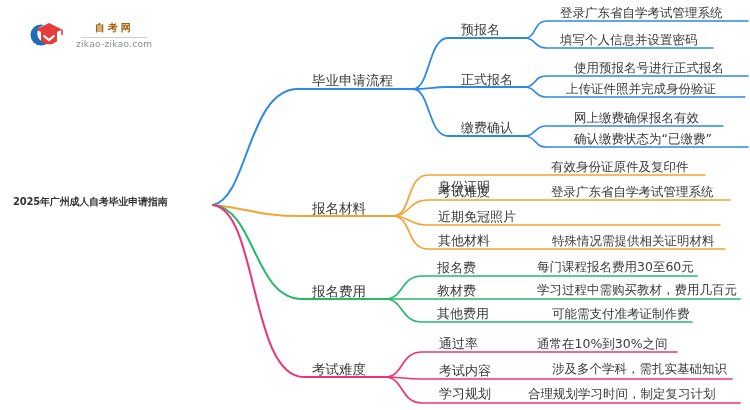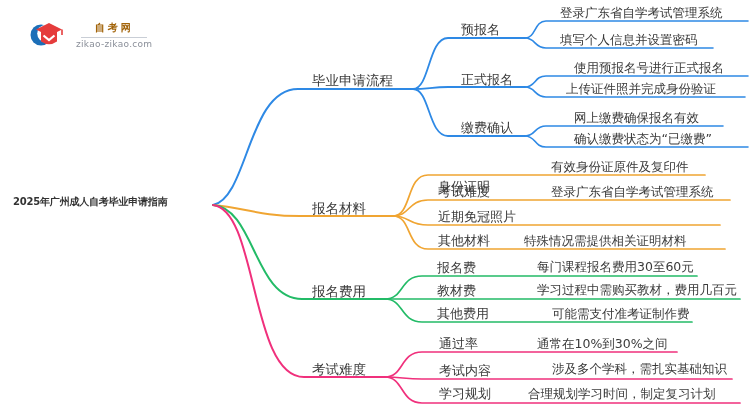--- a/index.html
+++ b/index.html
@@ -104,21 +104,21 @@
   <div class="lbl leaf-lbl" style="left:574px;top:111px;">网上缴费确保报名有效</div>
   <div class="lbl leaf-lbl" style="left:574px;top:132px;">确认缴费状态为“已缴费”</div>
 
   <div class="lbl branch-lbl" style="left:312px;top:201px;">报名材料</div>
   <div class="lbl node-lbl" style="left:438px;top:160px;margin-top:20px;">身份证明</div>
   <div class="lbl node-lbl" style="left:438px;top:185px;">考试难度</div>
   <div class="lbl node-lbl" style="left:438px;top:210px;">近期免冠照片</div>
   <div class="lbl node-lbl" style="left:438px;top:234px;">其他材料</div>
   <div class="lbl leaf-lbl" style="left:551px;top:160px;">有效身份证原件及复印件</div>
   <div class="lbl leaf-lbl" style="left:551px;top:185px;">登录广东省自学考试管理系统</div>
-  <div class="lbl leaf-lbl" style="left:524px;top:234px;">特殊情况需提供相关证明材料</div>
+  <div class="lbl leaf-lbl" style="left:552px;top:234px;">特殊情况需提供相关证明材料</div>
 
   <div class="lbl branch-lbl" style="left:312px;top:284px;font-family:Liberation Serif, serif;">报名费用</div>
   <div class="lbl node-lbl" style="left:437px;top:261px;">报名费</div>
   <div class="lbl node-lbl" style="left:437px;top:284px;">教材费</div>
   <div class="lbl node-lbl" style="left:437px;top:307px;">其他费用</div>
   <div class="lbl leaf-lbl" style="left:537px;top:260px;">每门课程报名费用30至60元</div>
   <div class="lbl leaf-lbl" style="left:552px;top:307px;">可能需支付准考证制作费</div>
   <div class="lbl leaf-lbl" style="left:537px;top:283px;">学习过程中需购买教材，费用几百元</div>
 
   <div class="lbl branch-lbl" style="left:312px;top:362px;">考试难度</div>

